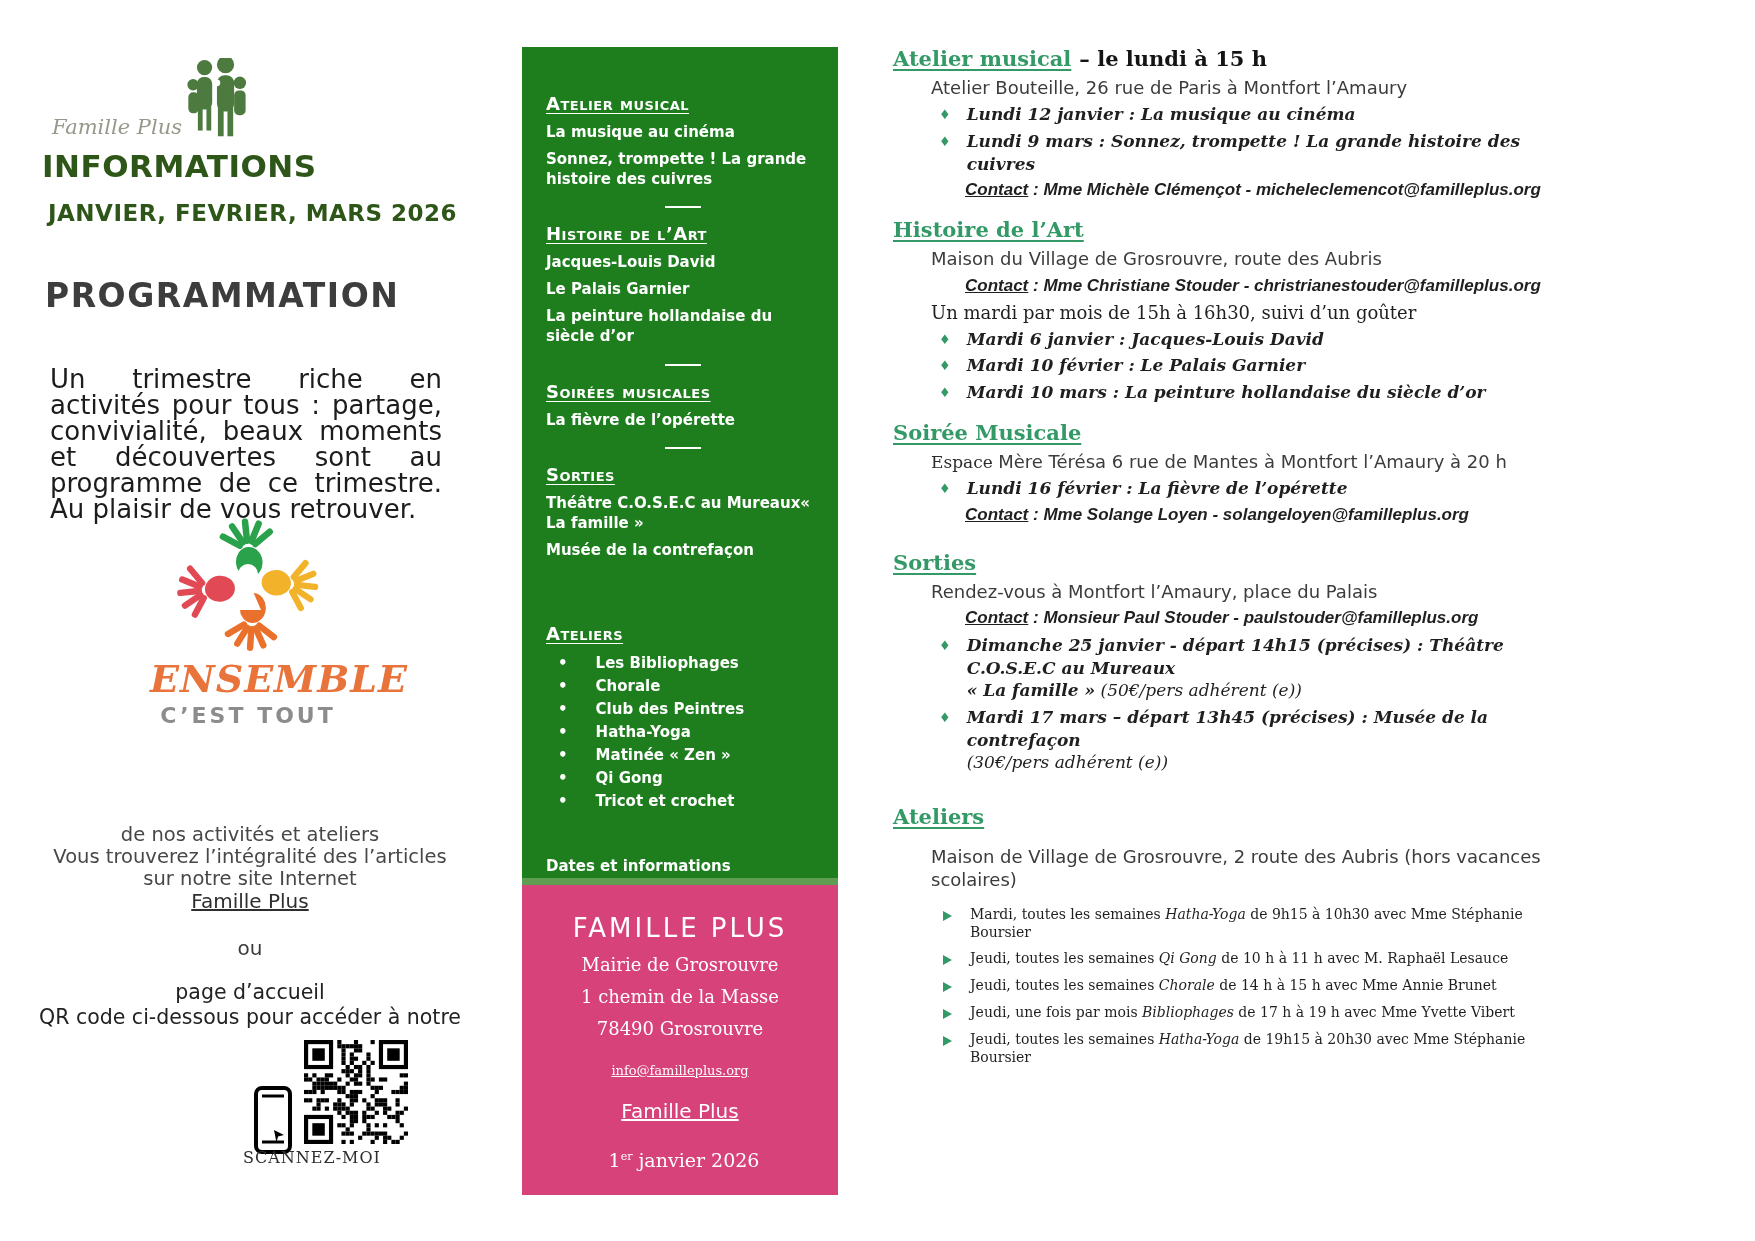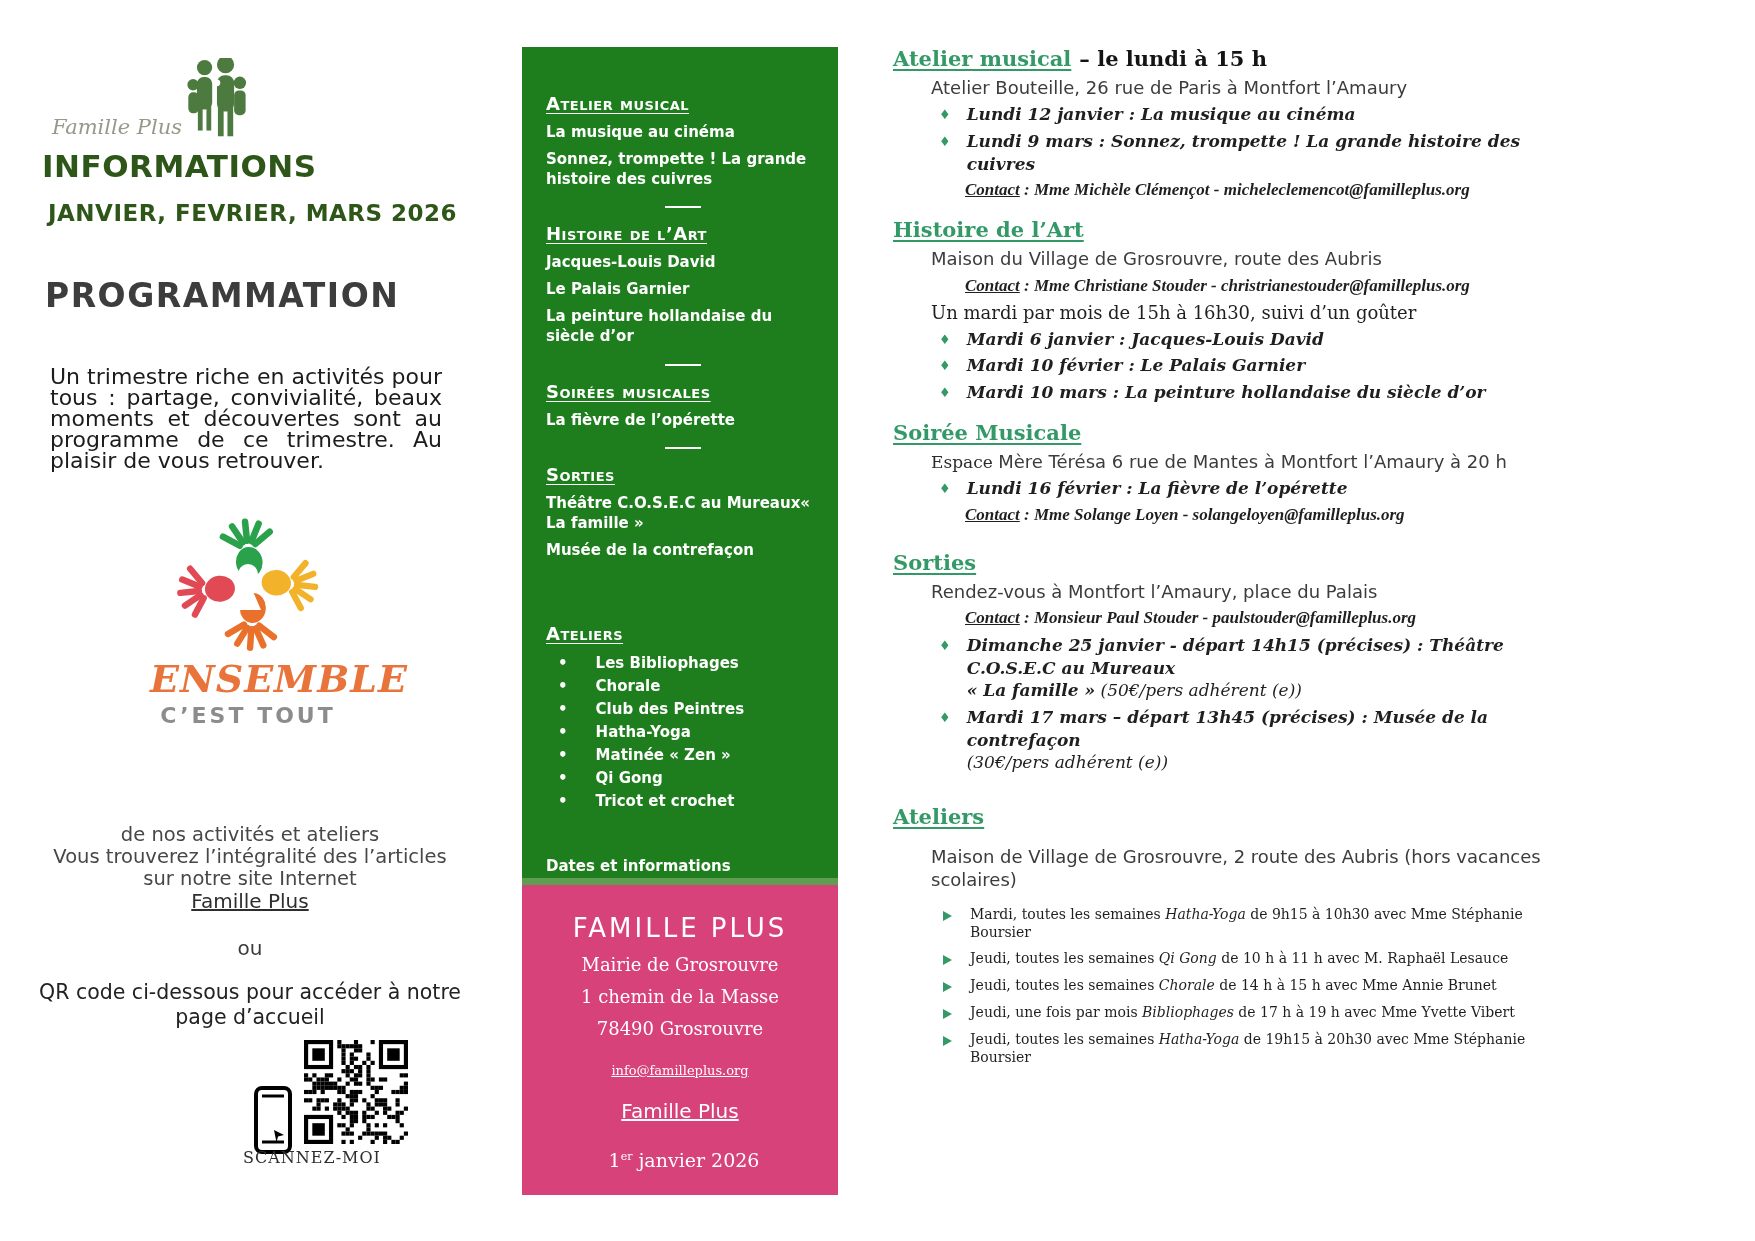--- a/index.html
+++ b/index.html
@@ -6,21 +6,21 @@
   .page{position:relative;width:1755px;height:1241px;background:#fff;overflow:hidden;
         font-family:"DejaVu Sans",sans-serif;}
 
   
   .brand{position:absolute;left:52px;top:58px;display:flex;align-items:flex-end;}
   .brand-script{font-family:"DejaVu Serif",serif;font-style:italic;font-size:21px;color:#96998a;
                 margin-right:2px;line-height:1;padding-bottom:4px;}
   .h1{position:absolute;left:42px;top:148px;font-size:31px;font-weight:bold;color:#2d5618;letter-spacing:.5px;}
   .h2{position:absolute;left:48px;top:200px;font-size:23px;font-weight:bold;color:#2d5618;letter-spacing:.5px;}
   .h3{position:absolute;left:45px;top:276px;font-size:33px;font-weight:bold;color:#3d3d3d;letter-spacing:1.5px;}
-  .intro{position:absolute;left:50px;top:366px;width:392px;font-size:22px;line-height:21px;
+  .intro{position:absolute;left:50px;top:366px;width:392px;font-size:26px;line-height:26px;
          text-align:justify;color:#1c1c1c;margin:0;}
   .ensemble{position:absolute;left:150px;top:510px;width:196px;text-align:center;}
   .ens-title{font-family:"DejaVu Serif",serif;font-style:italic;font-weight:bold;font-size:38px;
              color:#e8743c;letter-spacing:1px;margin-top:-6px;}
   .ens-sub{font-size:22px;font-weight:bold;color:#8c8c8c;letter-spacing:3px;margin-top:2px;}
   .site-note{position:absolute;left:30px;top:824px;width:440px;text-align:center;font-size:19.5px;
              line-height:22px;color:#474747;}
   .fp-link{display:inline-block;margin-top:0;color:#2e2e2e;text-decoration:underline;cursor:pointer;font-size:20px;}
   .or-text{position:absolute;left:30px;top:936px;width:440px;text-align:center;font-size:20px;color:#3a3a3a;}
   .qr-note{position:absolute;left:30px;top:980px;width:440px;text-align:center;font-size:20.5px;
@@ -55,21 +55,21 @@
   .pp-date{font-family:"DejaVu Serif",serif;font-size:19px;margin-top:26px;padding-left:8px;}
   .pp-date sup{font-size:11px;}
 
   
   .right-col{position:absolute;left:893px;top:46px;width:648px;color:#1f1f1f;}
   .r-heading{font-family:"DejaVu Serif",serif;font-weight:bold;font-size:21px;margin-bottom:5px;}
   .green-h{color:#339966;text-decoration:underline;text-underline-offset:3px;}
   .h-suffix{color:#141414;margin-left:8px;}
   .r-address{font-size:18px;color:#3c3c3c;margin-left:38px;margin-bottom:4px;line-height:1.3;}
   .serif-sm{font-family:"DejaVu Serif",serif;font-size:17px;color:#2c2c2c;}
-  .r-contact{font-family:Liberation Serif, serif;font-style:italic;font-weight:bold;font-size:17px;
+  .r-contact{font-family:Liberation Sans, sans-serif;font-style:italic;font-weight:bold;font-size:17px;
              margin-left:72px;margin-bottom:5px;line-height:1.3;}
   .c-label{text-decoration:underline;}
   .r-sched{font-family:"DejaVu Serif",serif;font-size:18px;margin-left:38px;margin-bottom:5px;}
   .sched-b{font-weight:normal;}
   .rb{display:flex;margin-left:46px;font-family:"DejaVu Serif",serif;font-size:17px;
       margin-bottom:4px;line-height:1.33;width:600px;}
   .rb::before{content:"♦";color:#339966;font-size:13px;margin:3px 16px 0 0;flex:none;}
   .rb-text{font-style:italic;font-weight:bold;}
   .price{font-weight:normal;}
   .sec-gap{margin-top:16px;}
@@ -195,22 +195,22 @@
   <div class="site-note">
     <div>de nos activités et ateliers</div>
     <div>Vous trouverez l’intégralité des l’articles</div>
     <div>sur notre site Internet</div>
     <a class="fp-link">Famille Plus</a>
   </div>
 
   <div class="or-text">ou</div>
 
   <div class="qr-note">
+    <div>page d’accueil</div>
     <div>QR code ci-dessous pour accéder à notre</div>
-    <div>page d’accueil</div>
   </div>
 
   <svg class="phone" width="38" height="70" viewBox="0 0 38 70">
     <rect x="2" y="2" width="34" height="64" rx="6" fill="none" stroke="#000" stroke-width="4"></rect>
     <line x1="8" y1="10" x2="30" y2="10" stroke="#000" stroke-width="3"></line>
     <line x1="8" y1="56" x2="30" y2="56" stroke="#000" stroke-width="3"></line>
     <path d="M20 44 l10 5 -6 1.5 -1.5 6 z" fill="#000"></path>
   </svg>
 
   <svg id="qr-svg" class="qr" width="104" height="104" viewBox="0 0 100 100">

